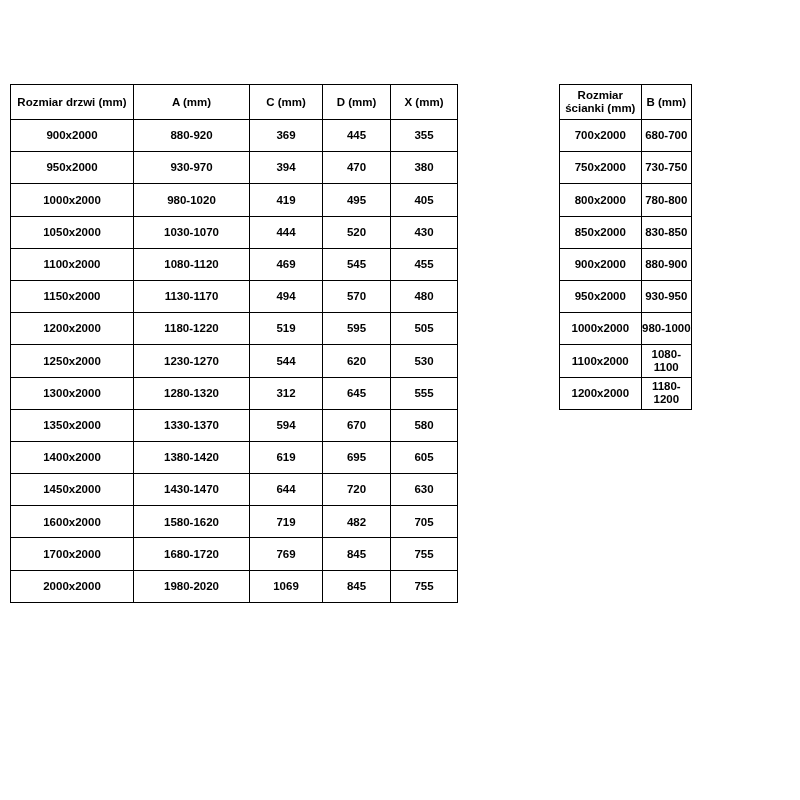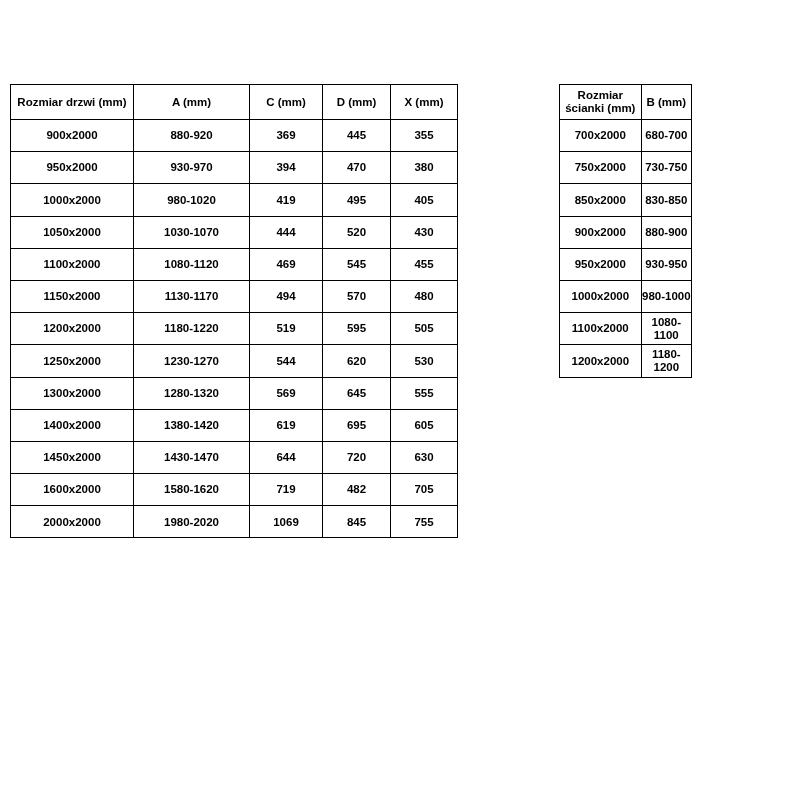--- a/index.html
+++ b/index.html
@@ -137,23 +137,30 @@
         <tr>
           <td>1250x2000</td>
           <td>1230-1270</td>
           <td>544</td>
           <td>620</td>
           <td>530</td>
         </tr>
         <tr>
           <td>1300x2000</td>
           <td>1280-1320</td>
-          <td>569</td>
+          <td>312</td>
           <td>645</td>
           <td>555</td>
+        </tr>
+        <tr>
+          <td>1350x2000</td>
+          <td>1330-1370</td>
+          <td>594</td>
+          <td>670</td>
+          <td>580</td>
         </tr>
         <tr>
           <td>1400x2000</td>
           <td>1380-1420</td>
           <td>619</td>
           <td>695</td>
           <td>605</td>
         </tr>
         <tr>
           <td>1450x2000</td>
@@ -161,20 +168,27 @@
           <td>644</td>
           <td>720</td>
           <td>630</td>
         </tr>
         <tr>
           <td>1600x2000</td>
           <td>1580-1620</td>
           <td>719</td>
           <td>482</td>
           <td>705</td>
+        </tr>
+        <tr>
+          <td>1700x2000</td>
+          <td>1680-1720</td>
+          <td>769</td>
+          <td>845</td>
+          <td>755</td>
         </tr>
         <tr>
           <td>2000x2000</td>
           <td>1980-2020</td>
           <td>1069</td>
           <td>845</td>
           <td>755</td>
         </tr>
       </tbody>
     </table>
@@ -195,20 +209,24 @@
       <tbody>
         <tr>
           <td>700x2000</td>
           <td>680-700</td>
         </tr>
         <tr>
           <td>750x2000</td>
           <td>730-750</td>
         </tr>
         <tr>
+          <td>800x2000</td>
+          <td>780-800</td>
+        </tr>
+        <tr>
           <td>850x2000</td>
           <td>830-850</td>
         </tr>
         <tr>
           <td>900x2000</td>
           <td>880-900</td>
         </tr>
         <tr>
           <td>950x2000</td>
           <td>930-950</td>

